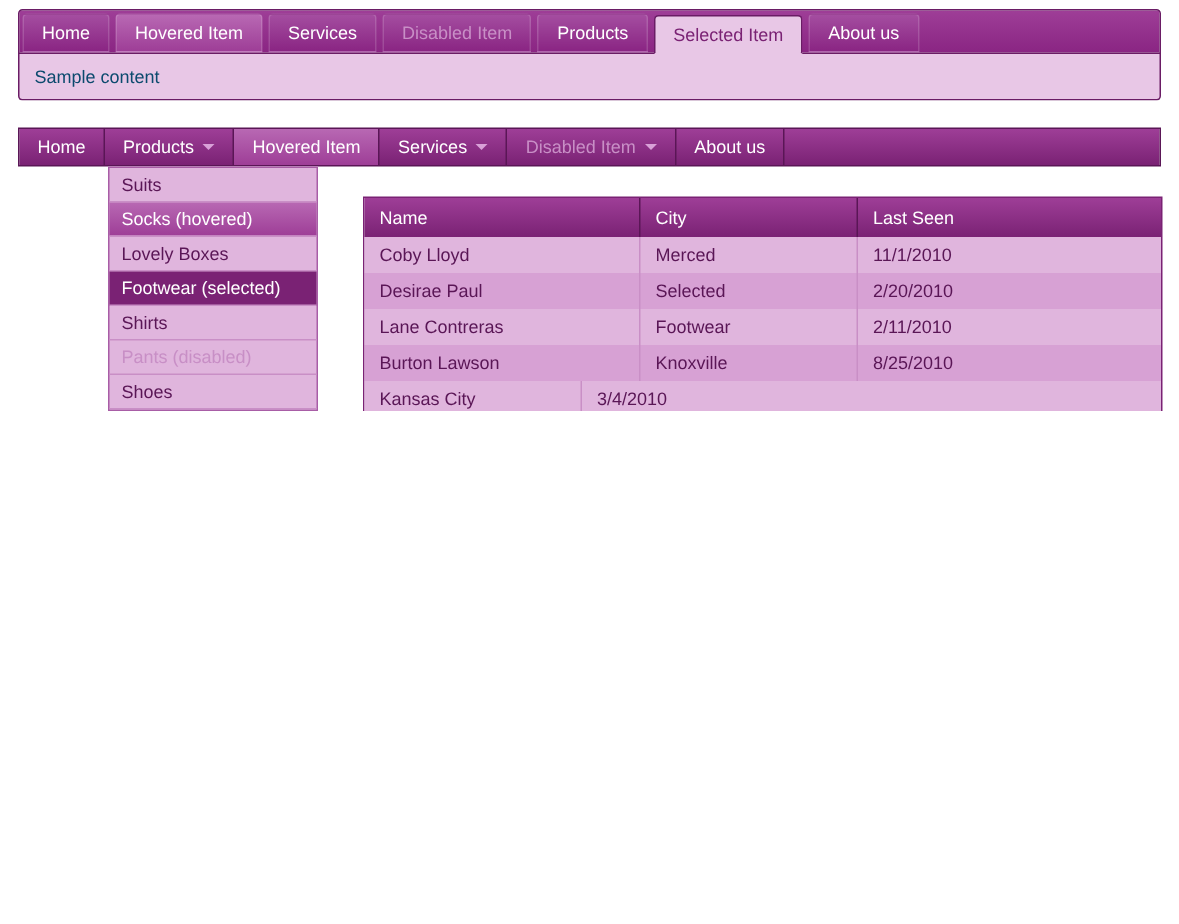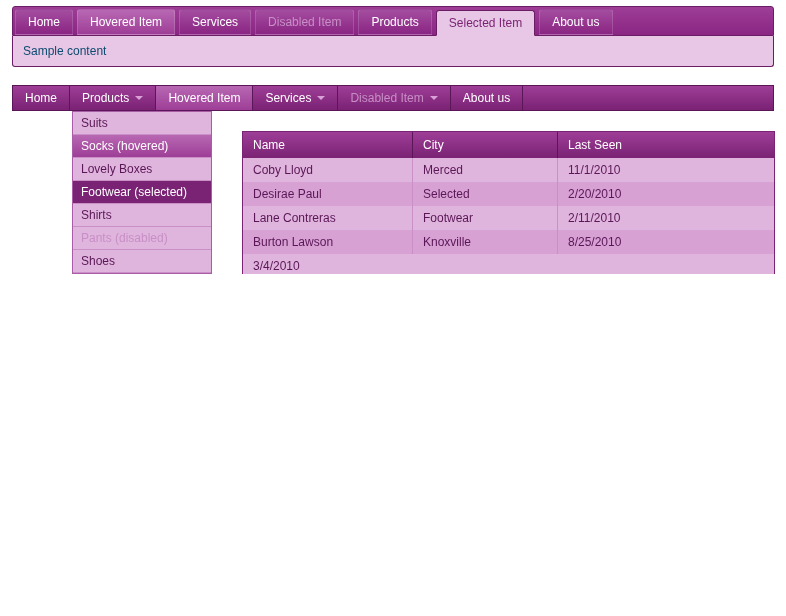--- a/index.html
+++ b/index.html
@@ -32,21 +32,21 @@
 .vsitem.hov{background:linear-gradient(#b868b3,#9e3e97);color:#fff}
 .vsitem.sel{background:#7a2274;color:#fff}
 .vsitem.dis{color:#c88fc6}
 .triu{width:0;height:0;border-bottom:5px solid #d9a1d8;border-left:4px solid transparent;border-right:4px solid transparent}
 .trid{width:0;height:0;border-top:5px solid #d9a1d8;border-left:4px solid transparent;border-right:4px solid transparent}
 
 .grid{position:absolute;left:242px;top:131px;width:533px;border:1px solid #7a2274}
 .ghead{display:flex;background:linear-gradient(#9e3e97,#7a2274);color:#fff}
 .gh{padding:6px 10px;border-right:1px solid #5a1656}
 .gh:last-child{border-right:none}
-.col1{width:170px}.col2{width:145px}.col3{flex:1}
+.col1{width:184px}.col2{width:145px}.col3{flex:1}
 .grow{display:flex}
 .grow:nth-child(odd){background:#e0b5dd}
 .grow:nth-child(even){background:#d7a1d4}
 .gc{padding:5px 10px;color:#5a1656;border-right:1px solid #c98fc6}
 .gc:last-child{border-right:none}
 .pager{background:#d7a1d4;border-top:1px solid #a85da6;padding:4px 10px;display:flex;align-items:center;color:#5a1656}
 .pgbtns{display:flex;gap:8px;align-items:center;margin-left:50px}
 .pgnum{padding:1px 5px;cursor:pointer}
 .pgnum.cur{border:1px solid #7a2274;border-radius:2px}
 .pginfo{margin-left:auto}
@@ -139,20 +139,21 @@
         <div class="gc col1">Lane Contreras</div>
         <div class="gc col2">Footwear</div>
         <div class="gc col3">2/11/2010</div>
       </div>
       <div class="grow">
         <div class="gc col1">Burton Lawson</div>
         <div class="gc col2">Knoxville</div>
         <div class="gc col3">8/25/2010</div>
       </div>
       <div class="grow">
+        <div class="gc col2">Kansas City</div>
         <div class="gc col3">3/4/2010</div>
       </div>
       <div class="grow">
         <div class="gc col1">Justina Whitley</div>
         <div class="gc col2">Jeffersonville</div>
         <div class="gc col3">4/5/2009</div>
       </div>
       <div class="grow">
         <div class="gc col1">Odysseus Duke</div>
         <div class="gc col2">Fairbanks</div>

